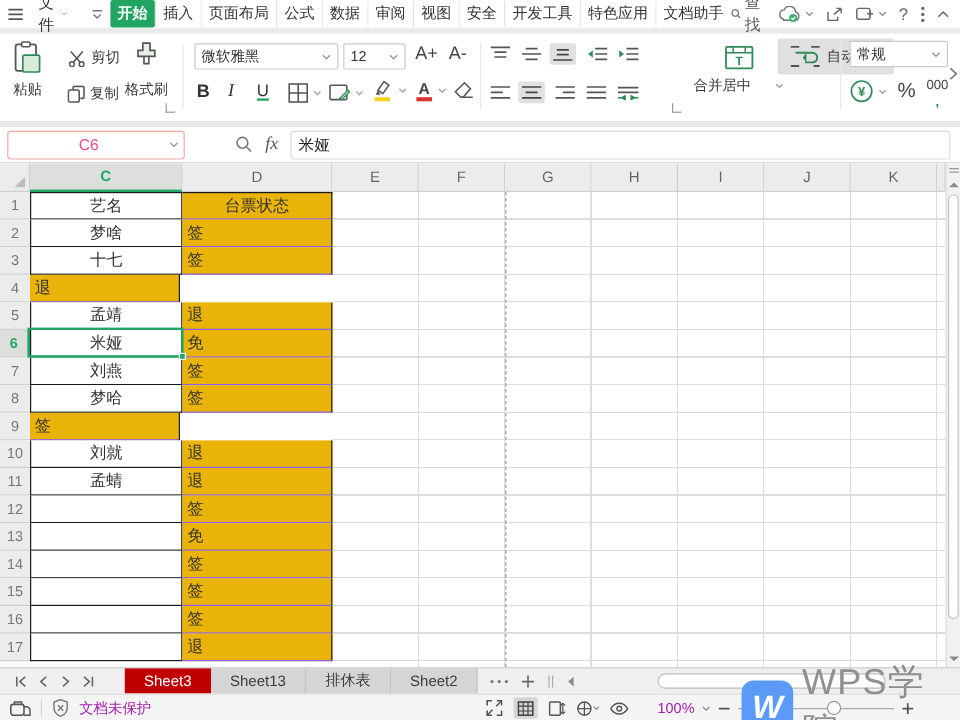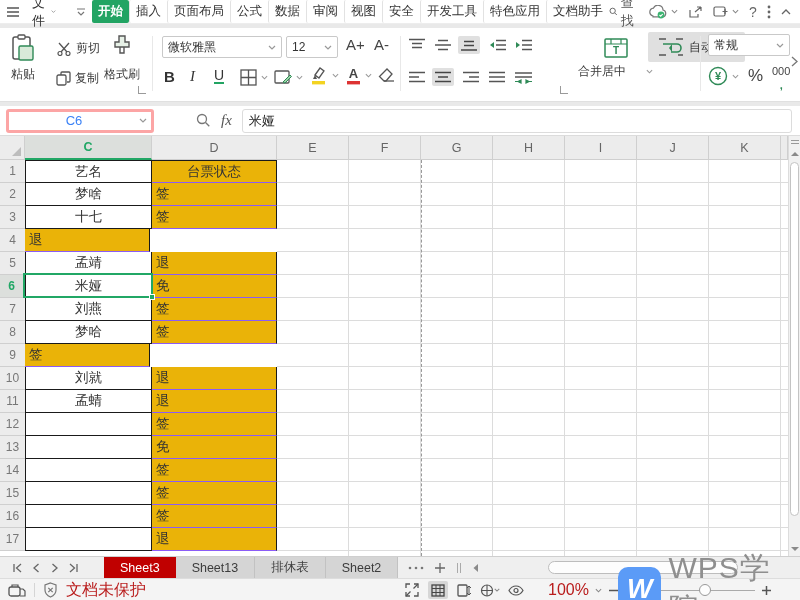--- a/index.html
+++ b/index.html
@@ -22,21 +22,21 @@
   .rbtn{display:flex;align-items:center;gap:4px;position:absolute}
   .vdiv{position:absolute;top:8px;bottom:10px;width:1px;background:#e8e8e8}
   .inputbox{border:1px solid #c9c9c9;border-radius:2px;background:#fff;display:flex;align-items:center;justify-content:space-between;padding:0 5px;font-size:12px;height:22px}
   .active-tool{background:#e0e0e0;border-radius:2px}
   .corner-launch{position:absolute;width:8px;height:8px;border-left:1px solid #9a9a9a;border-bottom:1px solid #9a9a9a}
   .bld{font-weight:bold;font-size:15px}
   .itl{font-style:italic;font-family:"Liberation Serif",serif;font-size:15px}
   .und{font-size:14px;border-bottom:2px solid #22a463;line-height:14px}
   
   .fbar{position:absolute;top:106px;left:0;right:0;height:30px;background:#fff;border-bottom:1px solid #dcdcdc;display:flex;align-items:center}
-  .namebox{width:148px;height:24px;margin-left:6px;border:3px solid #fca5a5;border-radius:3px;display:flex;align-items:center;font-size:13px;color:#3b82f6;position:relative;background:#fff}
+  .namebox{width:148px;height:24px;margin-left:6px;border:1px solid #fca5a5;border-radius:3px;display:flex;align-items:center;font-size:13px;color:#ec4899;position:relative;background:#fff}
   .namebox span{flex:1;text-align:center}
   .fxwrap{display:flex;align-items:center;gap:10px;margin-left:42px;color:#555}
   .fcontent{flex:1;height:24px;margin:0 8px 0 10px;border:1px solid #dcdcdc;border-radius:3px;display:flex;align-items:center;padding-left:6px;font-size:13px;color:#222}
   
   .grid{position:absolute;top:136px;left:0;width:800px;height:420px;background:#fff;overflow:hidden}
   .hrow{display:flex;height:24px;font-size:12.5px;color:#666}
   .hcell{background:#ececec;border-right:1px solid #cfcfcf;border-bottom:1px solid #cfcfcf;display:flex;align-items:center;justify-content:center}
   .hc-sel{background:#dcdfdc;color:#21a765;border-bottom:2px solid #21a765;font-weight:bold}
   .corner{width:25px;position:relative}
   .corner::after{content:"";position:absolute;right:3px;bottom:3px;width:0;height:0;border-right:9px solid #bdbdbd;border-top:9px solid transparent}
@@ -60,21 +60,21 @@
   .sheetbar{position:absolute;top:556px;left:0;right:0;height:22px;background:#efefef;border-top:1px solid #cfcfcf;display:flex;align-items:stretch;font-size:12.5px}
   .navs{display:flex;align-items:center;gap:2px;padding:0 8px}
   .navbtn{width:17px;height:18px;display:flex;align-items:center;justify-content:center;color:#666}
   .stabs{display:flex;margin-left:14px}
   .stab{padding:0 16px;display:flex;align-items:center;background:#d5d5d5;color:#3c3c3c;border-right:1px solid #c2c2c2}
   .stab.active{background:#c00000;color:#fff;border-right:none}
   .sheet-extra{display:flex;align-items:center;gap:10px;margin-left:10px;color:#555}
   .hscroll{position:absolute;left:548px;top:4px;width:244px;height:14px}
   .hthumb{position:absolute;left:0;top:0;width:190px;height:13px;background:#fdfdfd;border:1px solid #bdbdbd;border-radius:7px}
   
-  .statusbar{position:absolute;top:578px;left:0;right:0;height:22px;background:#f4f4f4;border-top:1px solid #ddd;font-size:16px;color:#b91c1c}
+  .statusbar{position:absolute;top:578px;left:0;right:0;height:22px;background:#f4f4f4;border-top:1px solid #ddd;font-size:12px;color:#a21caf}
   .st-left{position:absolute;left:8px;top:0;height:22px;display:flex;align-items:center;gap:8px}
   .st-sep{width:1px;height:14px;background:#d5d5d5}
   .viewicons{position:absolute;left:402px;top:0;height:22px;display:flex;align-items:center;gap:6px}
   .vic{width:20px;height:18px;display:flex;align-items:center;justify-content:center;border-radius:2px}
   .vic.on{background:#d6d6d6}
   .zoomgrp{position:absolute;left:548px;top:0;height:22px;display:flex;align-items:center;gap:6px}
   .slider{position:relative;width:130px;height:18px}
   .slider .track{position:absolute;left:0;right:0;top:9px;height:1px;background:#aaa}
   .slider .knob{position:absolute;left:74px;top:3px;width:12px;height:12px;border-radius:50%;background:#fdfdfd;border:1px solid #999}
   

